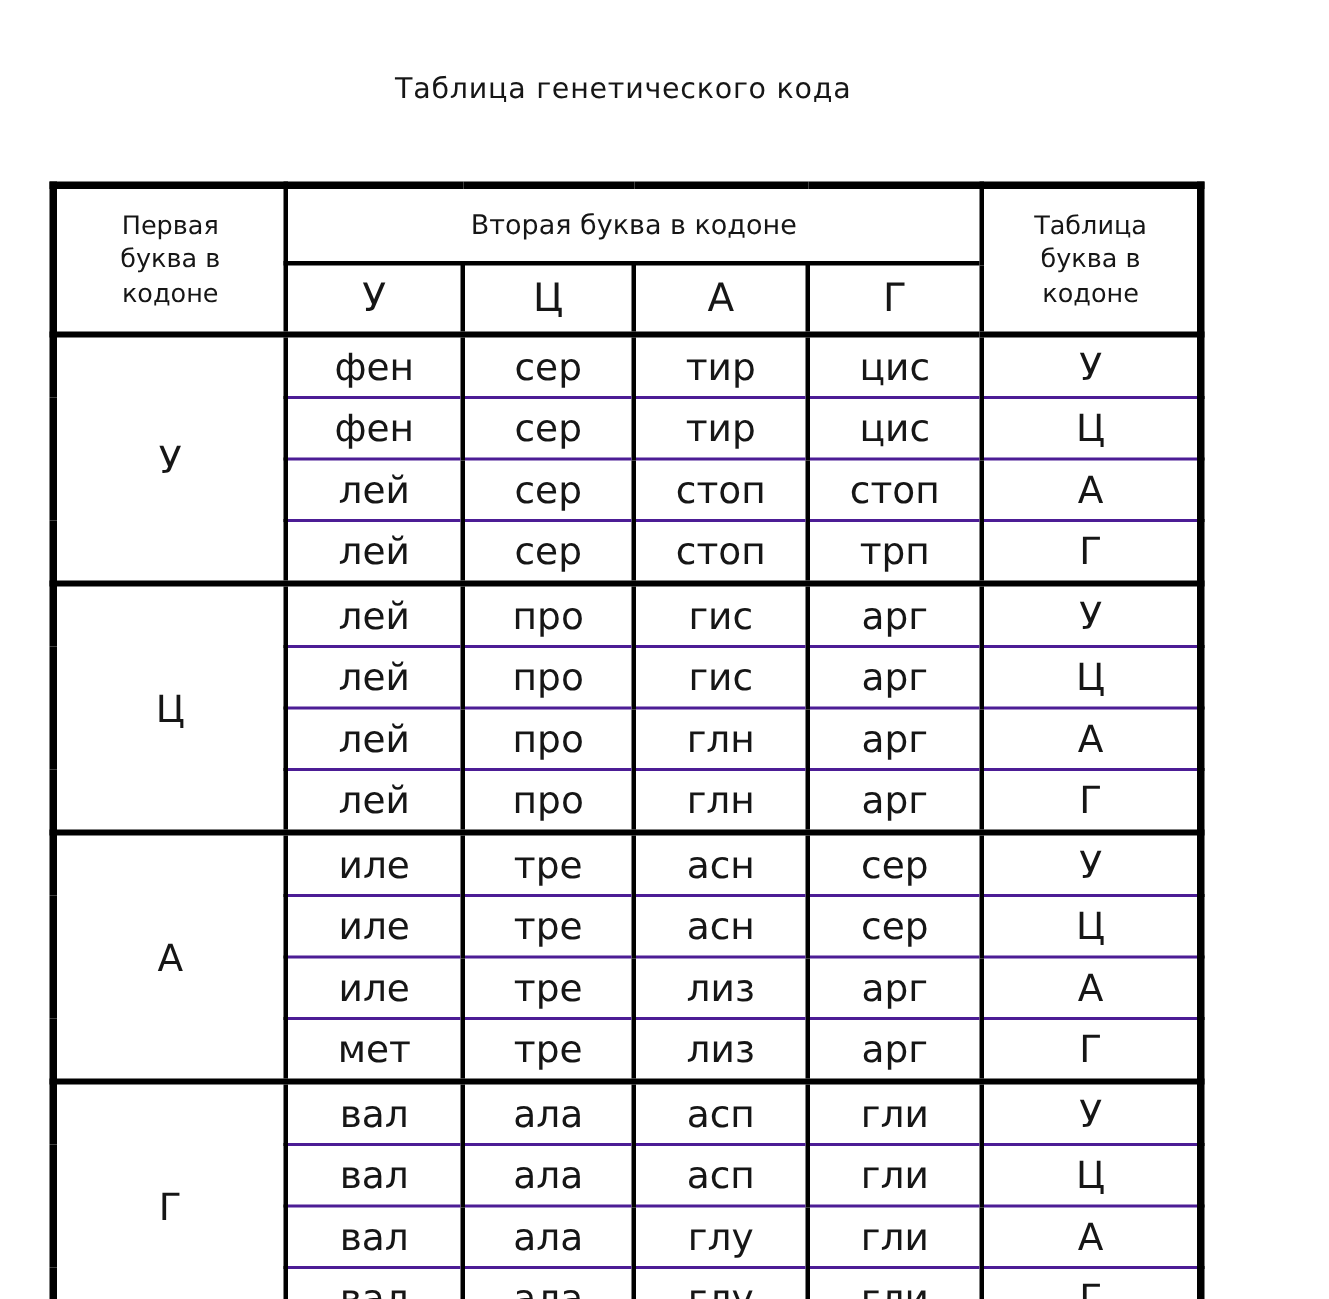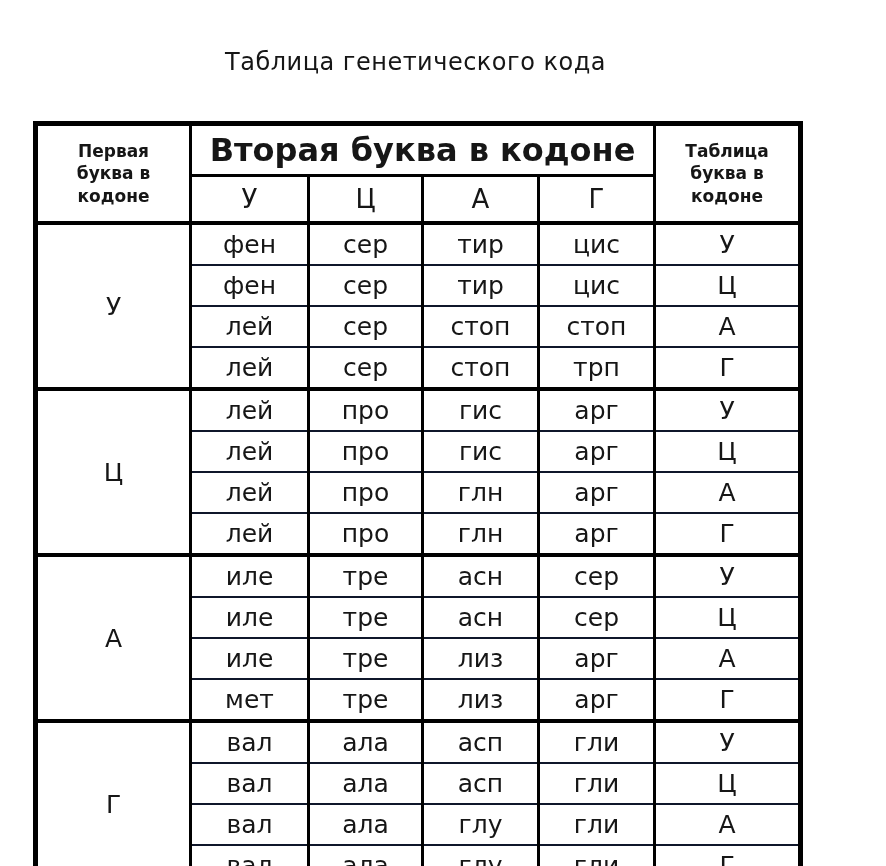--- a/index.html
+++ b/index.html
@@ -17,21 +17,21 @@
     height: 866px;
     background: #ffffff;
     overflow: hidden;
   }
   .title {
     position: absolute;
     top: 48px;
     left: 33px;
     width: 765px;
     text-align: center;
-    font-size: 24px;
+    font-size: 19px;
     letter-spacing: 0.5px;
     color: #161616;
   }
   table.gtable {
     position: absolute;
     left: 33px;
     top: 121px;
     border-collapse: collapse;
     table-layout: fixed;
     width: 765px;
@@ -41,38 +41,38 @@
     border-left: 3px solid #000000;
     border-right: 3px solid #000000;
     padding: 0;
     text-align: center;
     vertical-align: middle;
     font-weight: normal;
     color: #161616;
     overflow: hidden;
   }
   
-  tr.hrow1 td, tr.hrow1 th { height: 48px; font-weight: bold; }
+  tr.hrow1 td, tr.hrow1 th { height: 48px; }
   tr.hrow2 td, tr.hrow2 th { height: 44px; }
   .small-head {
     font-size: 17px;
     line-height: 1.32;
   }
   .small-head span { display: block; }
-  .big-head { font-size: 32px; }
+  .big-head { font-size: 18px; }
   .sub-letter { font-size: 26px; border-top: 3px solid #000000; }
   .head-bottom { border-bottom: 4px solid #000000; }
   
   tr.brow td { height: 39px; font-size: 25px; }
   td.first-letter {
     vertical-align: top;
     padding-top: 3px;
     font-size: 25px;
   }
-  td.thin { border-bottom: 2px solid #0f172a; }
+  td.thin { border-bottom: 2px solid #4c1d95; }
   tr.group-start td { border-top: 4px solid #000000; }
 </style>
 </head>
 <body>
 
 <div class="page">
 
   <div class="title">Таблица генетического кода</div>
 
   <table class="gtable">

